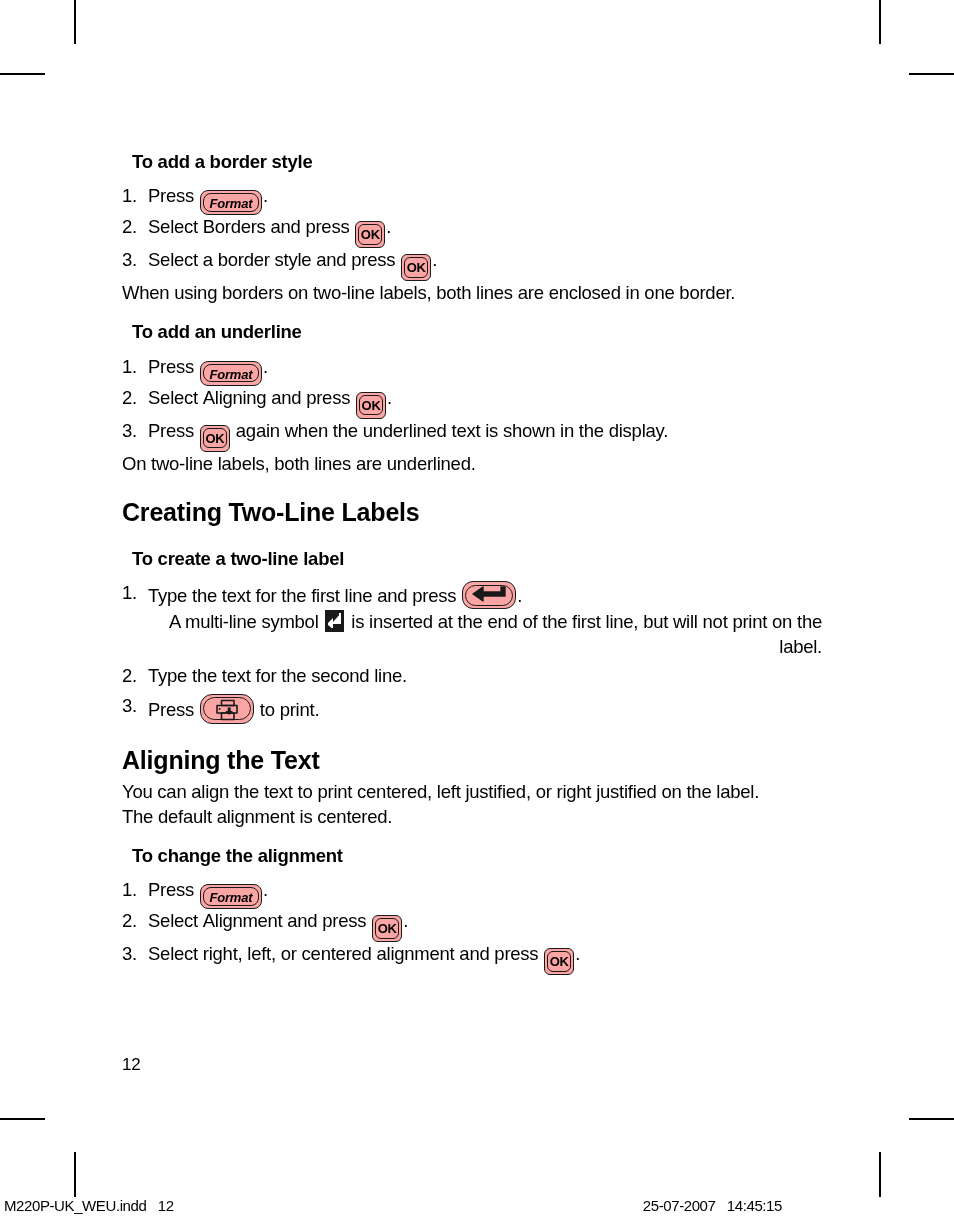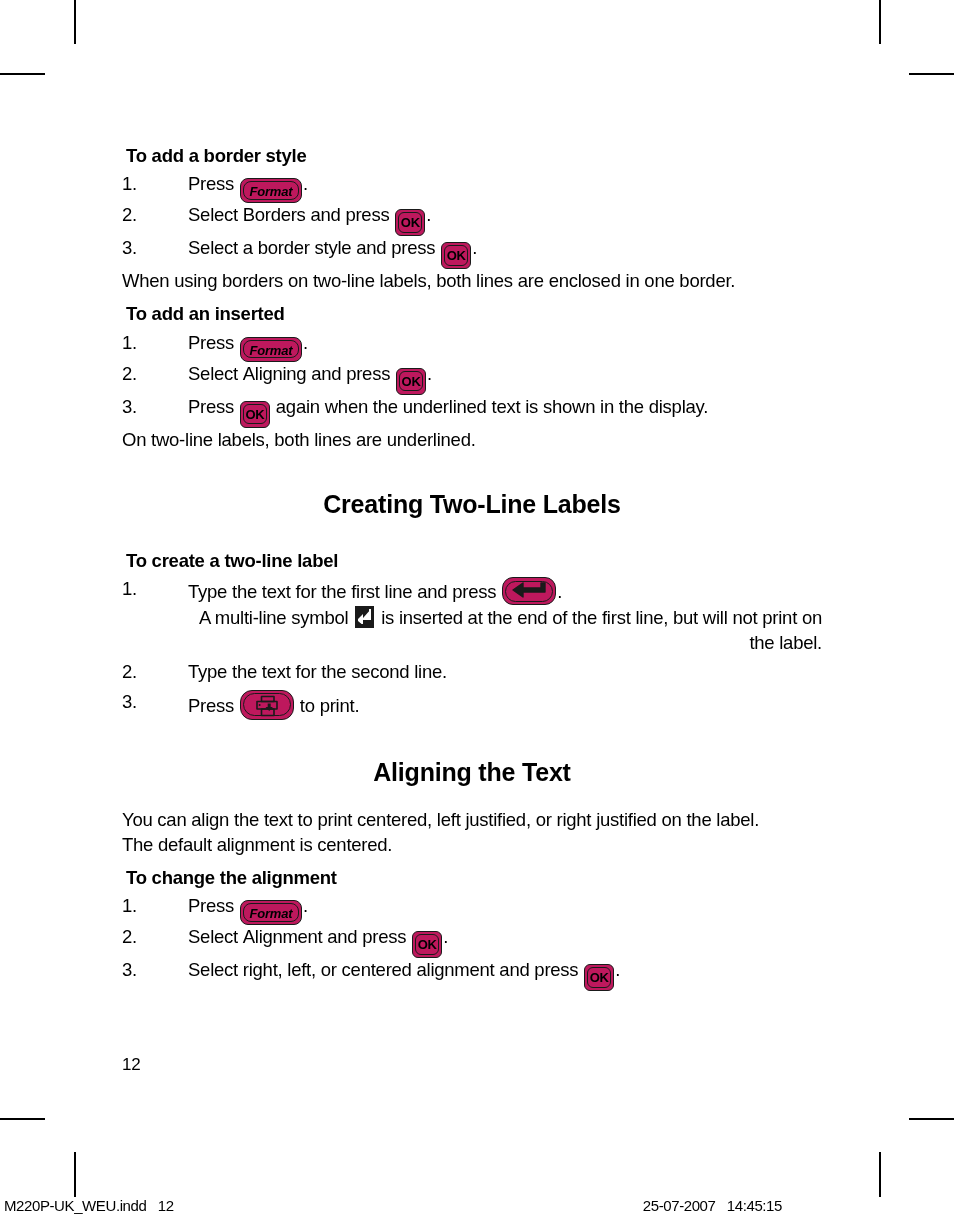--- a/index.html
+++ b/index.html
@@ -39,30 +39,29 @@
     position: absolute;
     left: 122px;
     top: 140px;
     width: 700px;
   }
 
   .h2 {
     font-size: 25px;
     font-weight: bold;
     letter-spacing: -0.2px;
-    margin: 16px;
+    margin: 0;
     padding: 0;
     line-height: 1.18;
-    text-align: center;
   }
   .h3 {
     font-size: 18.5px;
     font-weight: bold;
     letter-spacing: -0.25px;
-    margin: 4px;
+    margin: 10px;
     padding: 0;
     line-height: 1.3;
   }
   .para {
     font-size: 18.5px;
     letter-spacing: -0.25px;
     margin: 0;
     padding: 0;
     line-height: 1.32;
   }
@@ -70,38 +69,38 @@
     font-size: 18.5px;
     letter-spacing: -0.25px;
     line-height: 1.32;
     display: flex;
     align-items: flex-start;
   }
   .step-num {
     width: 26px;
     flex: 0 0 26px;
   }
-  .step-body { flex: 1 1 auto; margin-left: 40px; }
+  .step-body { flex: 1 1 auto; }
   .step-sub {
     display: block;
     margin-top: 1px;
     text-align: right;
   }
   b.strong { font-weight: normal; letter-spacing: -0.3px; }
 
   .gap-s  { height: 5px; }
   .gap-xl { height: 22px; }
 
   
   .keycap {
     display: inline-block;
     position: relative;
     vertical-align: -5px;
     border: 1.6px solid #1a1a1a;
-    background: #be185d;
+    background: #fca5a5;
     box-sizing: border-box;
     text-align: center;
     margin: 0 1px;
   }
   .keycap::before {
     content: "";
     position: absolute;
     left: 2.2px; top: 2.2px; right: 2.2px; bottom: 2.2px;
     border: 1.4px solid #1a1a1a;
     border-radius: inherit;
@@ -223,21 +222,21 @@
 
   <div class="step">
     <span class="step-num">3.</span>
     <span class="step-body"><span>Select a border style and press </span><span class="keycap key-ok"><span class="cap-label">OK</span></span><span>.</span></span>
   </div>
 
   <div class="para">When using borders on two-line labels, both lines are enclosed in one border.</div>
 
   <div class="gap-s"></div>
 
-  <div class="h3">To add an inserted</div>
+  <div class="h3">To add an underline</div>
 
   <div class="step">
     <span class="step-num">1.</span>
     <span class="step-body"><span>Press </span><span class="keycap key-format"><span class="cap-label">Format</span></span><span>.</span></span>
   </div>
 
   <div class="step">
     <span class="step-num">2.</span>
     <span class="step-body"><span>Select </span><b class="strong">Aligning</b><span> and press </span><span class="keycap key-ok"><span class="cap-label">OK</span></span><span>.</span></span>
   </div>

